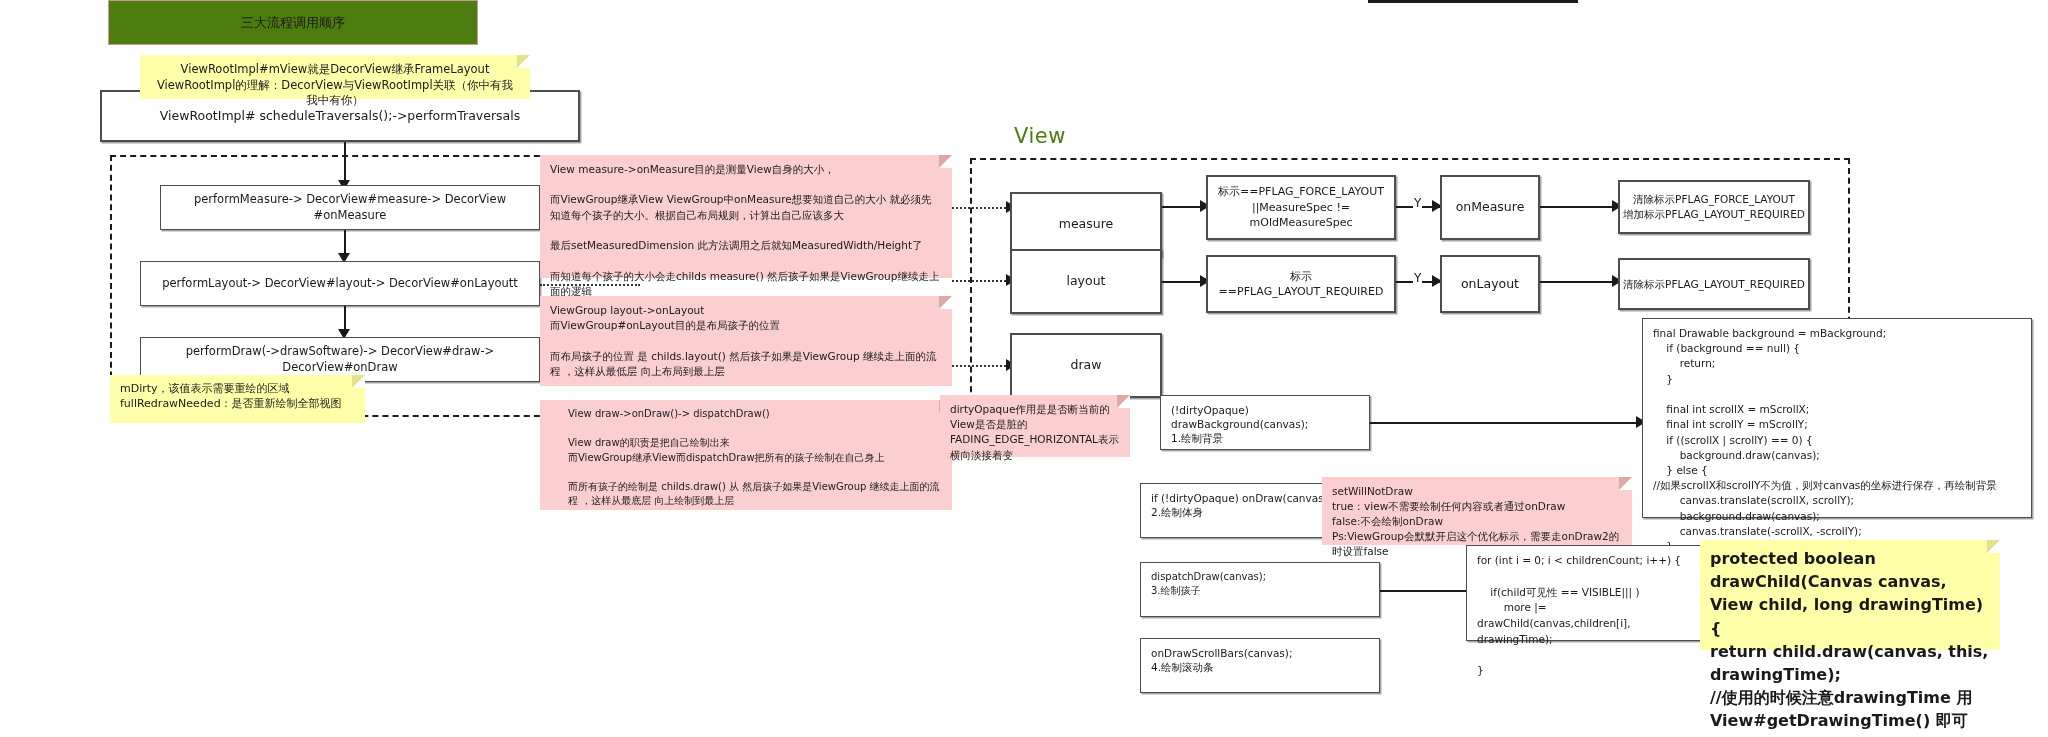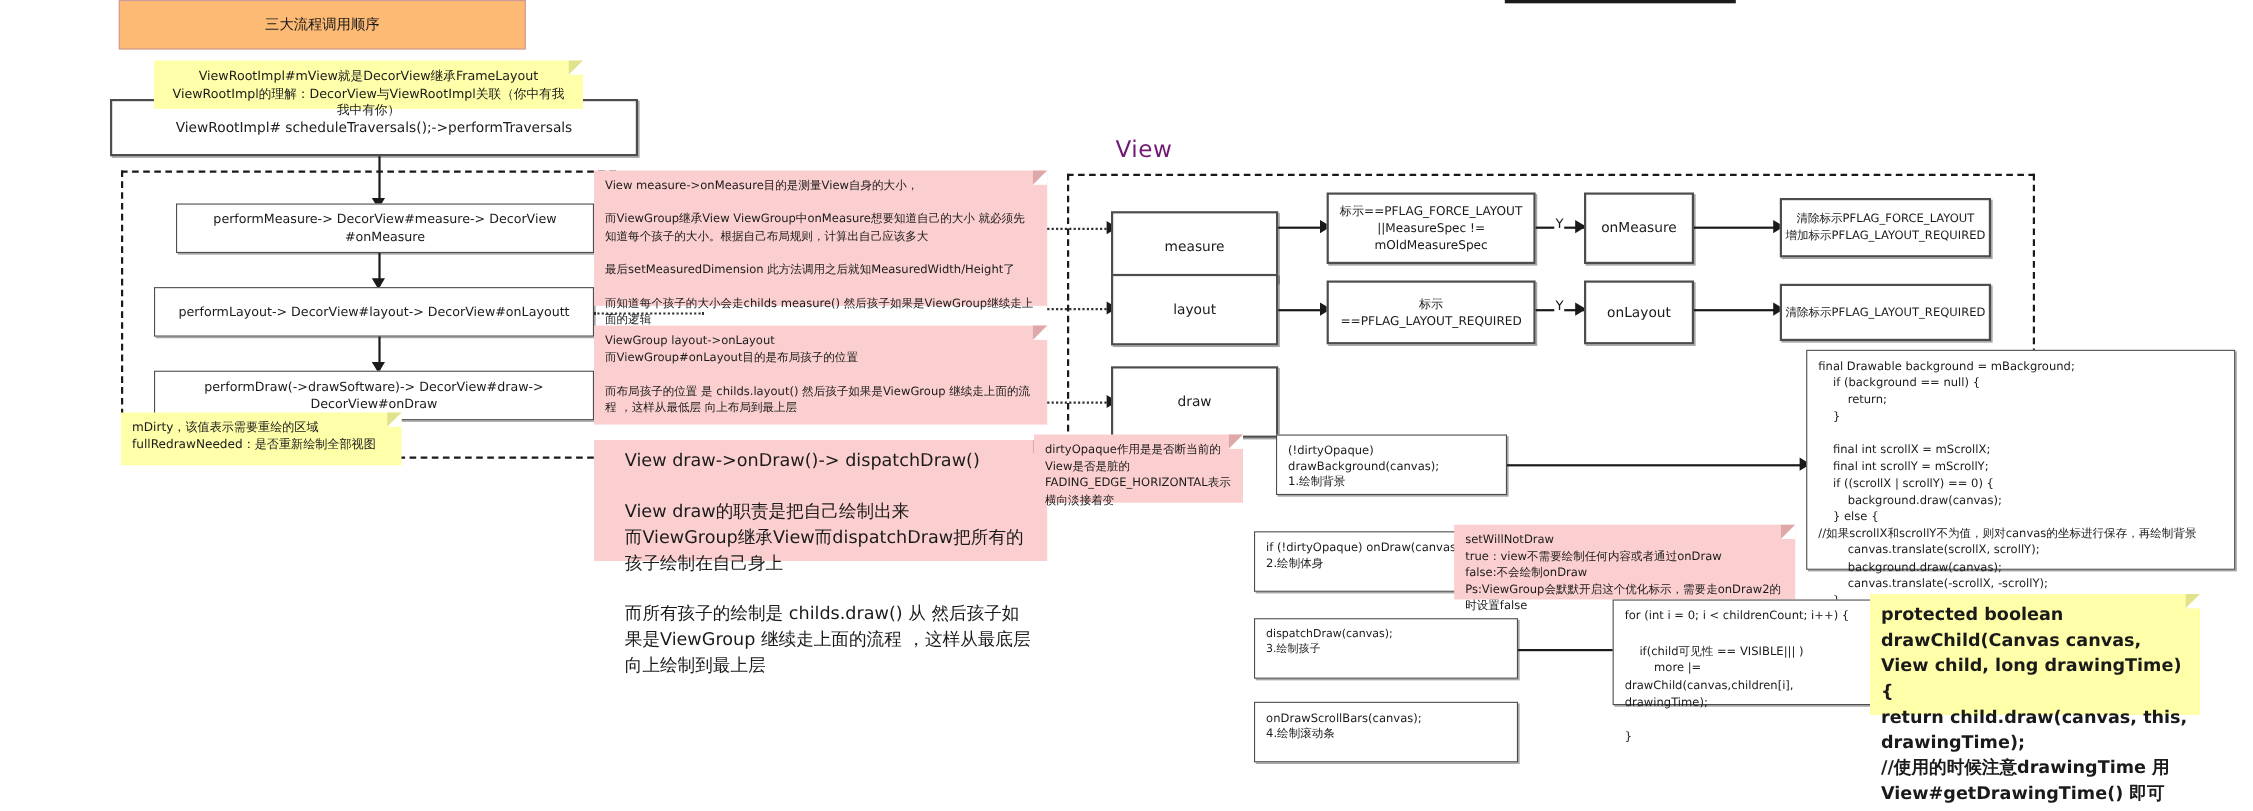--- a/index.html
+++ b/index.html
@@ -36,21 +36,21 @@
     background:#fbcfcf;border:none;color:#1a1a1a;
     text-align:left;align-items:flex-start;justify-content:flex-end;
     padding:7px 10px;
   }
   .note-pink::after{
     content:"";position:absolute;right:0;top:0;
     border-width:0 0 13px 13px;border-style:solid;
     border-color:transparent transparent #ffffff #dfa8a8;
   }
   .title-pink{
-    background:#fdba74;border:1px solid #c99;
+    background:#4d7c0f;border:1px solid #c99;
     justify-content:center;align-items:center;
   }
   .code{
     text-align:left;align-items:flex-start;justify-content:flex-start;
     padding:7px 10px;white-space:pre-wrap;
   }
   
   .dashgroup{
     position:absolute;box-sizing:border-box;
     border:2px dashed #1a1a1a;background:transparent;pointer-events:none;
@@ -59,21 +59,21 @@
   .dashgroup.open-bottom{border-bottom:none;}
   
   .ln{position:absolute;background:#1a1a1a;}
   .ln.h{height:2px;}
   .ln.v{width:2px;}
   .dot{position:absolute;height:0;border-top:2px dotted #333;}
   .arrow{position:absolute;width:0;height:0;}
   .arrow.down{border-left:6px solid transparent;border-right:6px solid transparent;border-top:10px solid #1a1a1a;}
   .arrow.right{border-top:6px solid transparent;border-bottom:6px solid transparent;border-left:10px solid #1a1a1a;}
   .edge-label{position:absolute;font-size:12px;color:#1a1a1a;background:#fff;padding:0 1px;}
-  .section-title{position:absolute;font-size:21px;color:#701a75;letter-spacing:.5px;}
+  .section-title{position:absolute;font-size:21px;color:#4d7c0f;letter-spacing:.5px;}
   .top-bar{position:absolute;border-top:3px solid #1a1a1a;}
 </style>
 </head>
 <body>
 
 <div class="canvas">
 
   <div class="top-bar" style="left:1368px;top:0;width:210px;"></div>
 
   <div class="node title-pink" style="left:108px;top:0px;width:370px;height:45px;font-size:13px;">
@@ -129,21 +129,21 @@
 而知道每个孩子的大小会走childs measure() 然后孩子如果是ViewGroup继续走上面的逻辑</span>
   </div>
 
   <div class="node note-pink" style="left:540px;top:296px;width:412px;height:90px;font-size:10.5px;white-space:pre-line;line-height:1.45;">
     <span>ViewGroup layout-&gt;onLayout
 而ViewGroup#onLayout目的是布局孩子的位置
 
 而布局孩子的位置 是 childs.layout() 然后孩子如果是ViewGroup 继续走上面的流程 ，这样从最低层 向上布局到最上层</span>
   </div>
 
-  <div class="node note-pink" style="left:540px;top:400px;width:412px;height:110px;font-size:16px;white-space:pre-line;line-height:1.45;padding-left:28px;">
+  <div class="node note-pink" style="left:540px;top:400px;width:412px;height:110px;font-size:10px;white-space:pre-line;line-height:1.45;padding-left:28px;">
     <span>View  draw-&gt;onDraw()-&gt; dispatchDraw()
 
 View draw的职责是把自己绘制出来
 而ViewGroup继承View而dispatchDraw把所有的孩子绘制在自己身上
 
 而所有孩子的绘制是 childs.draw() 从 然后孩子如果是ViewGroup 继续走上面的流程 ，这样从最底层 向上绘制到最上层</span>
   </div>
 
   <div class="dot" style="left:952px;top:207px;width:62px;"></div>
   <div class="arrow right" style="left:1006px;top:201px;"></div>

